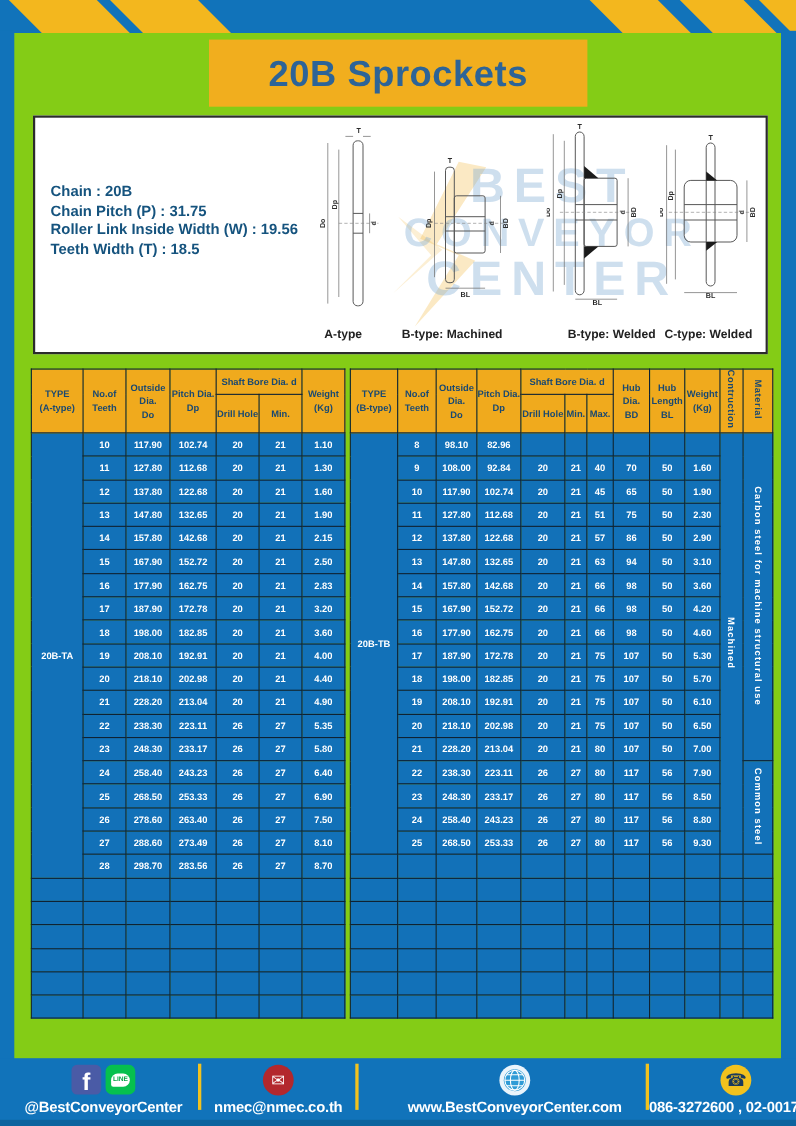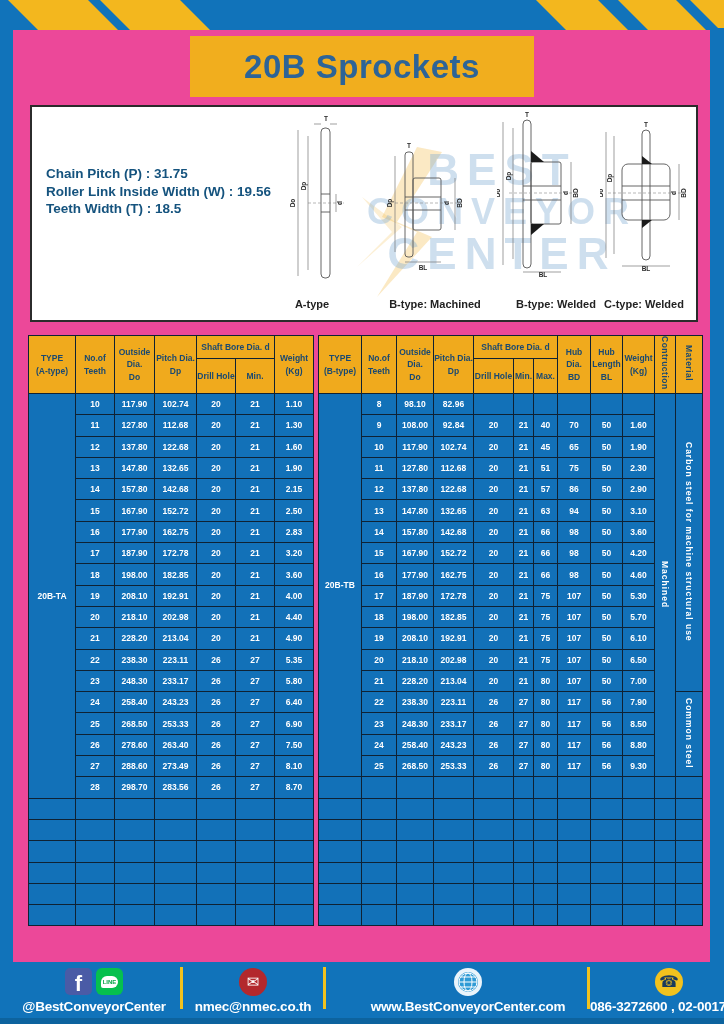--- a/index.html
+++ b/index.html
@@ -1,17 +1,17 @@
 <!DOCTYPE html>
 <html><head>
 <meta charset="utf-8">
 <style>
   html,body{margin:0;padding:0;}
   body{width:724px;height:1024px;font-family:"Liberation Sans",sans-serif;background:#ffffff;position:relative;overflow:hidden;}
-  .page{position:absolute;left:0;top:0;width:724px;height:1024px;background:#ec4899;}
+  .page{position:absolute;left:0;top:0;width:724px;height:1024px;background:#84cc16;}
 
   
   .topbar{position:absolute;left:0;top:0;width:724px;height:30px;}
   .side-strip{position:absolute;top:28px;height:936px;background:#1173BA;}
   .side-strip.left{left:0;width:13px;}
   .side-strip.right{left:710px;width:14px;}
 
   
   .banner{position:absolute;left:190px;top:36px;width:344px;height:61px;background:#F1AE1E;display:flex;align-items:center;justify-content:center;}
   .banner .title{font-size:33px;font-weight:bold;color:#2D6497;letter-spacing:0.5px;}
@@ -90,20 +90,21 @@
       <path d="M95 10 L60 80 L95 95 L55 160 L110 100 L75 85 L120 15 Z" fill="rgba(243,183,60,0.30)"></path>
       <path d="M40 60 L80 90 L35 130 L70 95 Z" fill="rgba(243,183,60,0.22)"></path>
     </svg>
     <div class="watermark">
       <div class="wl1">BEST</div>
       <div class="wl2">CONVEYOR</div>
       <div class="wl3">CENTER</div>
     </div>
 
     <div class="spec-lines" id="spec-lines">
+        <div>Chain  : 20B</div>
         <div>Chain Pitch (P)  :  31.75</div>
         <div>Roller Link Inside Width (W)  :  19.56</div>
         <div>Teeth Width (T)  :  18.5</div>
       </div>
 
     <div class="diagram" style="left:258px;top:7px;">
       <svg width="64" height="178" viewBox="0 0 64 178">
         <text class="dtxt" x="36" y="7" text-anchor="middle">T</text>
         <line class="dvg-dim" x1="24" y1="10" x2="31" y2="10"></line>
         <line class="dvg-dim" x1="40" y1="10" x2="47" y2="10"></line>
@@ -176,21 +177,21 @@
         <text class="dtxt" transform="rotate(-90 12 58)" x="12" y="58" text-anchor="middle">Dp</text>
         <text class="dtxt" transform="rotate(-90 76 73)" x="76" y="73" text-anchor="middle">d</text>
         <line class="dvg-dim" x1="79" y1="44" x2="79" y2="100"></line>
         <text class="dtxt" transform="rotate(-90 86 73)" x="86" y="73" text-anchor="middle">BD</text>
         <line class="dvg-dim" x1="22" y1="146" x2="70" y2="146"></line>
         <text class="dtxt" x="46" y="151" text-anchor="middle">BL</text>
       </svg>
     </div>
 
     <div class="diagram-label" style="left:280px;top:191px;">A-type</div>
-    <div class="diagram-label" style="left:403px;top:191px;">B-type: Machined</div>
+    <div class="diagram-label" style="left:379px;top:191px;">B-type: Machined</div>
     <div class="diagram-label" style="left:510px;top:191px;padding-left:28px;">B-type: Welded</div>
     <div class="diagram-label" style="left:612px;top:191px;">C-type: Welded</div>
   </div>
 
   <div id="tableA" class="table-wrap">
       <table class="sp">
         <colgroup>
           <col style="width: 47px;">
           <col style="width: 39px;">
           <col style="width: 40px;">

